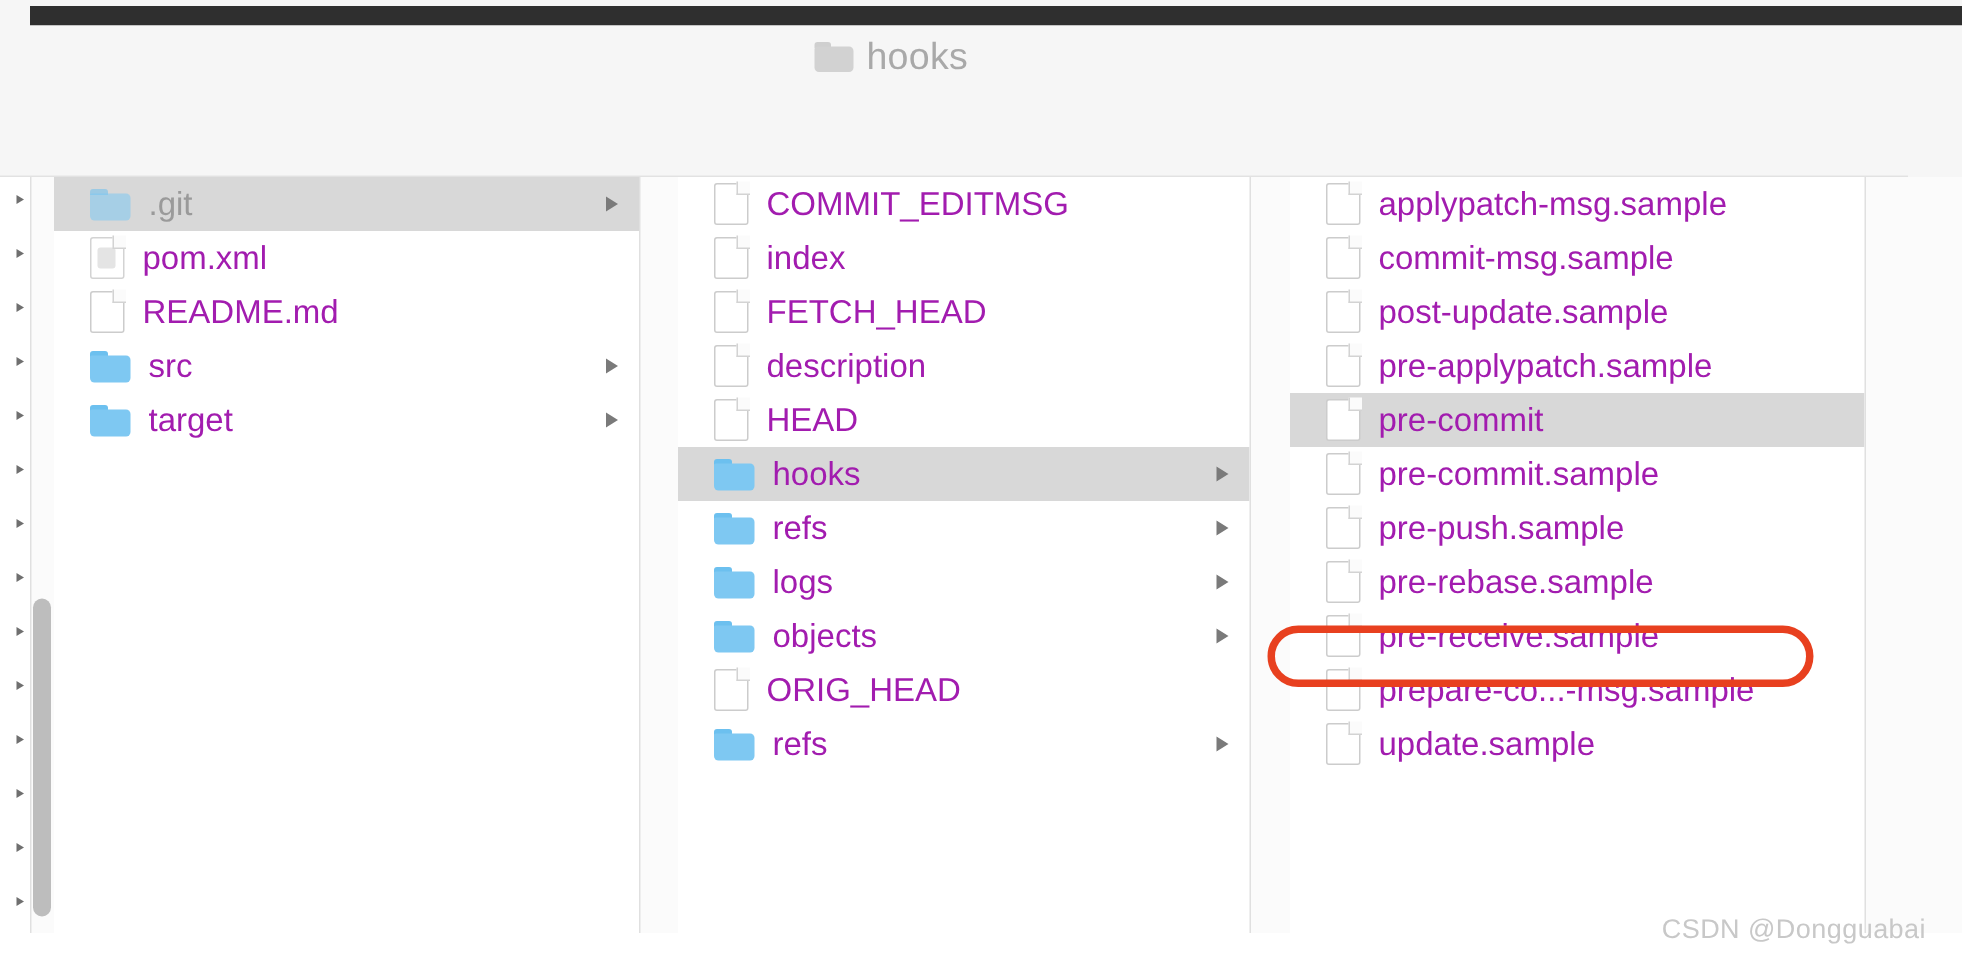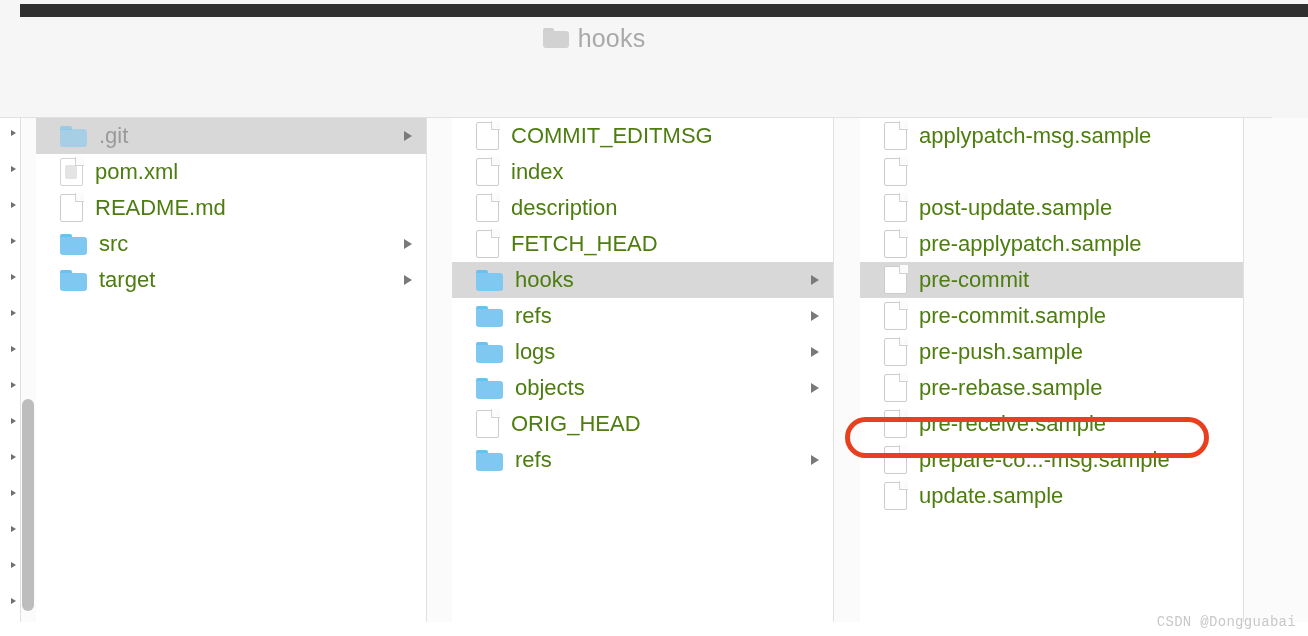--- a/index.html
+++ b/index.html
@@ -255,21 +255,21 @@
     box-sizing:border-box;
     position:relative;
   }
   .row.selected { background:#d8d8d8; }
   .row.dim .label { color:#9a9a9a; }
   .row.dim .folder-icon .body,
   .row.dim .folder-icon .tab { opacity:.55; }
 
   .label {
     font-size: 22px;
-    color: #4d7c0f;
+    color: #a21caf;
     white-space: nowrap;
     letter-spacing: 0;
     margin-left: 12px;
   }
 
   
   .folder-icon { width:27px; height:21px; position:relative; flex:none; }
   .folder-icon .tab {
     position:absolute; left:0; top:0;
     width:12px; height:4px;
@@ -331,27 +331,26 @@
     border:5px solid #e8401f;
     border-radius:21px;
     box-sizing:border-box;
     pointer-events:none;
     z-index: 30;
   }
 
   
   #watermark {
     position:absolute;
-    right: 12px;
+    right: 24px;
     bottom: 6px;
-    font-size: 14px;
+    font-size: 18px;
     color: #c8c8c8;
     letter-spacing:.3px;
     z-index: 40;
-    font-family: Liberation Mono, monospace;
   }
 
   .bottom-fill {
     position:absolute;
     left:0; top:622px;
     width:1308px; height:14px;
     background:#ffffff;
   }
 </style>
 </head>
@@ -565,28 +564,35 @@
             <span class="sheet"></span>
             <span class="fold"></span>
           </span>
           <span class="label">index</span>
         </div>
         <div class="row">
           <span class="file-icon doc">
             <span class="sheet"></span>
             <span class="fold"></span>
           </span>
+          <span class="label">FETCH_HEAD</span>
+        </div>
+        <div class="row">
+          <span class="file-icon doc">
+            <span class="sheet"></span>
+            <span class="fold"></span>
+          </span>
           <span class="label">description</span>
         </div>
         <div class="row">
           <span class="file-icon doc">
             <span class="sheet"></span>
             <span class="fold"></span>
           </span>
-          <span class="label">FETCH_HEAD</span>
+          <span class="label">HEAD</span>
         </div>
         <div class="row selected">
           <span class="folder-icon">
             <span class="tab"></span>
             <span class="body"></span>
           </span>
           <span class="label">hooks</span>
           <span class="disclosure"></span>
         </div>
         <div class="row">
@@ -635,20 +641,21 @@
             <span class="sheet"></span>
             <span class="fold"></span>
           </span>
           <span class="label">applypatch-msg.sample</span>
         </div>
         <div class="row">
           <span class="file-icon doc">
             <span class="sheet"></span>
             <span class="fold"></span>
           </span>
+          <span class="label">commit-msg.sample</span>
         </div>
         <div class="row">
           <span class="file-icon doc">
             <span class="sheet"></span>
             <span class="fold"></span>
           </span>
           <span class="label">post-update.sample</span>
         </div>
         <div class="row">
           <span class="file-icon doc">

